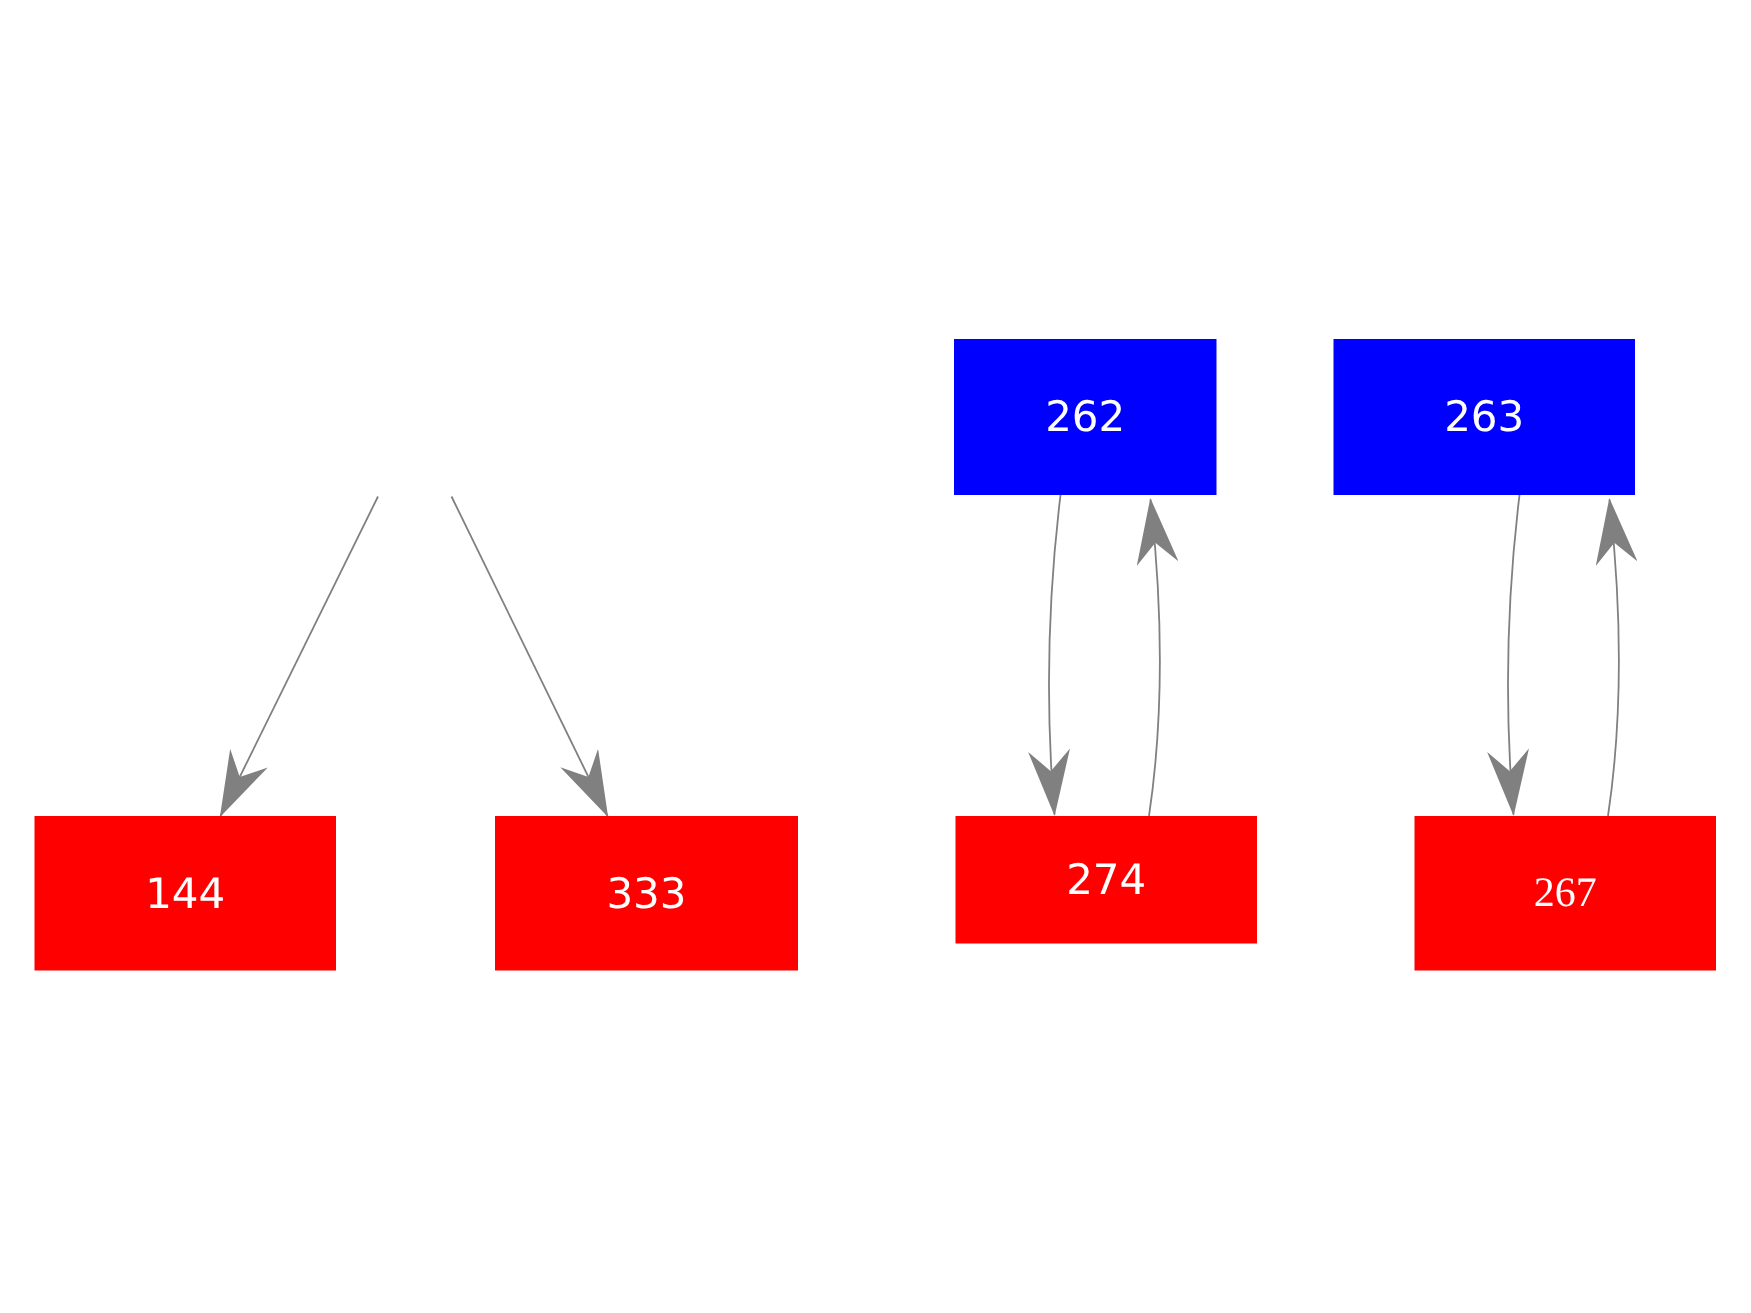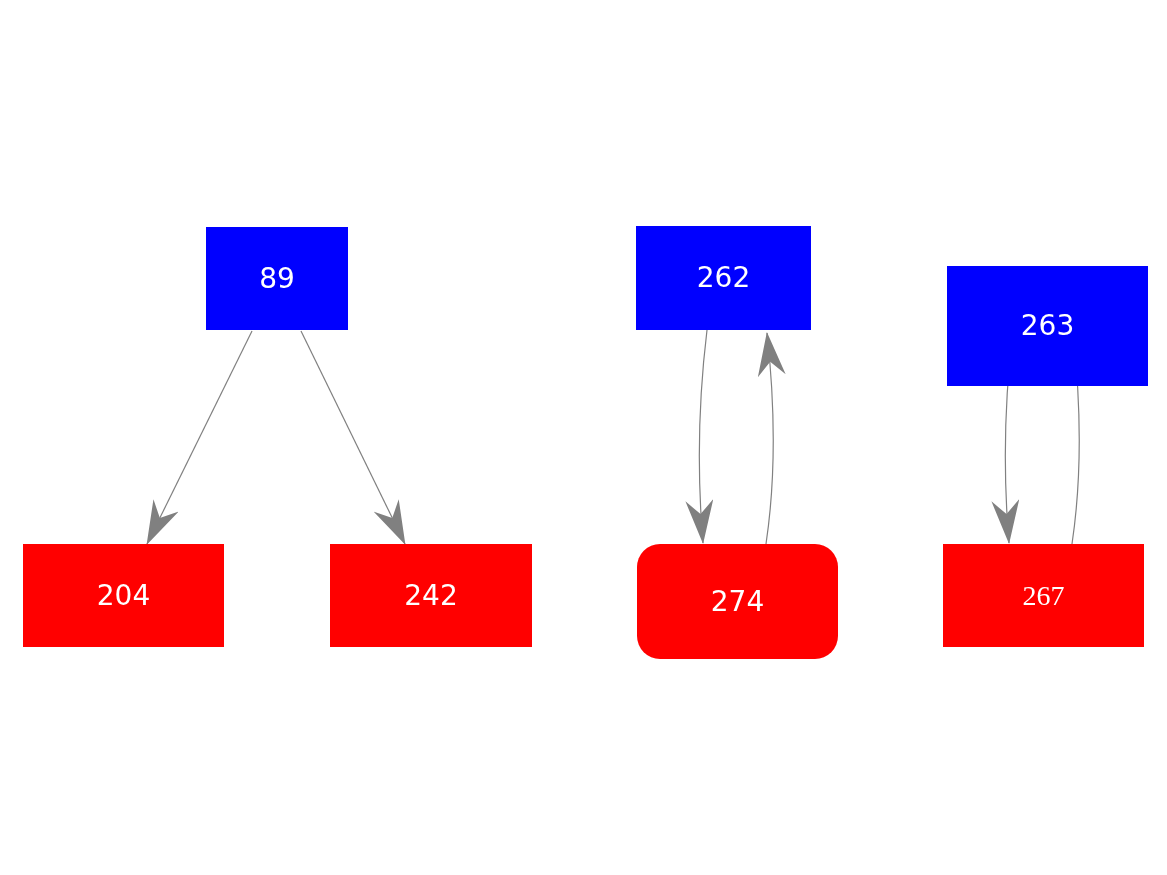--- a/index.html
+++ b/index.html
@@ -58,41 +58,38 @@
     <path class="edge" d="M 252 331 L 147 544" marker-end="url(#arrowhead)"></path>
     <path class="edge" d="M 301 331 L 405 544" marker-end="url(#arrowhead)"></path>
 
     <path class="edge" d="M 707 330 Q 694 437 703 543" marker-end="url(#arrowhead)"></path>
     <path class="edge" d="M 766 544 Q 780 450 767 333" marker-end="url(#arrowhead)"></path>
 
     <path class="edge" d="M 1013 330 Q 1000 437 1009 543" marker-end="url(#arrowhead)"></path>
     <path class="edge" d="M 1072 544 Q 1086 450 1073 333" marker-end="url(#arrowhead)"></path>
   </svg>
 
-  <div class="node parent" style="left:206px; top:227px; width:142px; height:103px;">
-    <span>89</span>
-  </div>
 
   <div class="node child" style="left:23px; top:544px; width:201px; height:103px;">
-    <span>204</span>
+    <span>144</span>
   </div>
 
   <div class="node child" style="left:330px; top:544px; width:202px; height:103px;">
-    <span>242</span>
+    <span>333</span>
   </div>
 
   <div class="node parent" style="left:636px; top:226px; width:175px; height:104px;">
     <span>262</span>
   </div>
 
-  <div class="node child" style="left:637px; top:544px; width:201px; height:115px;border-radius:23px;">
+  <div class="node child" style="left:637px; top:544px; width:201px; height:85px;">
     <span>274</span>
   </div>
 
-  <div class="node parent" style="left:947px; top:226px; width:201px; height:120px;margin-top:40px;">
+  <div class="node parent" style="left:889px; top:226px; width:201px; height:104px;">
     <span>263</span>
   </div>
 
   <div class="node child" style="left:943px; top:544px; width:201px; height:103px;font-family:Liberation Serif, serif;">
     <span>267</span>
   </div>
 
 </div>
 
 </body></html>

